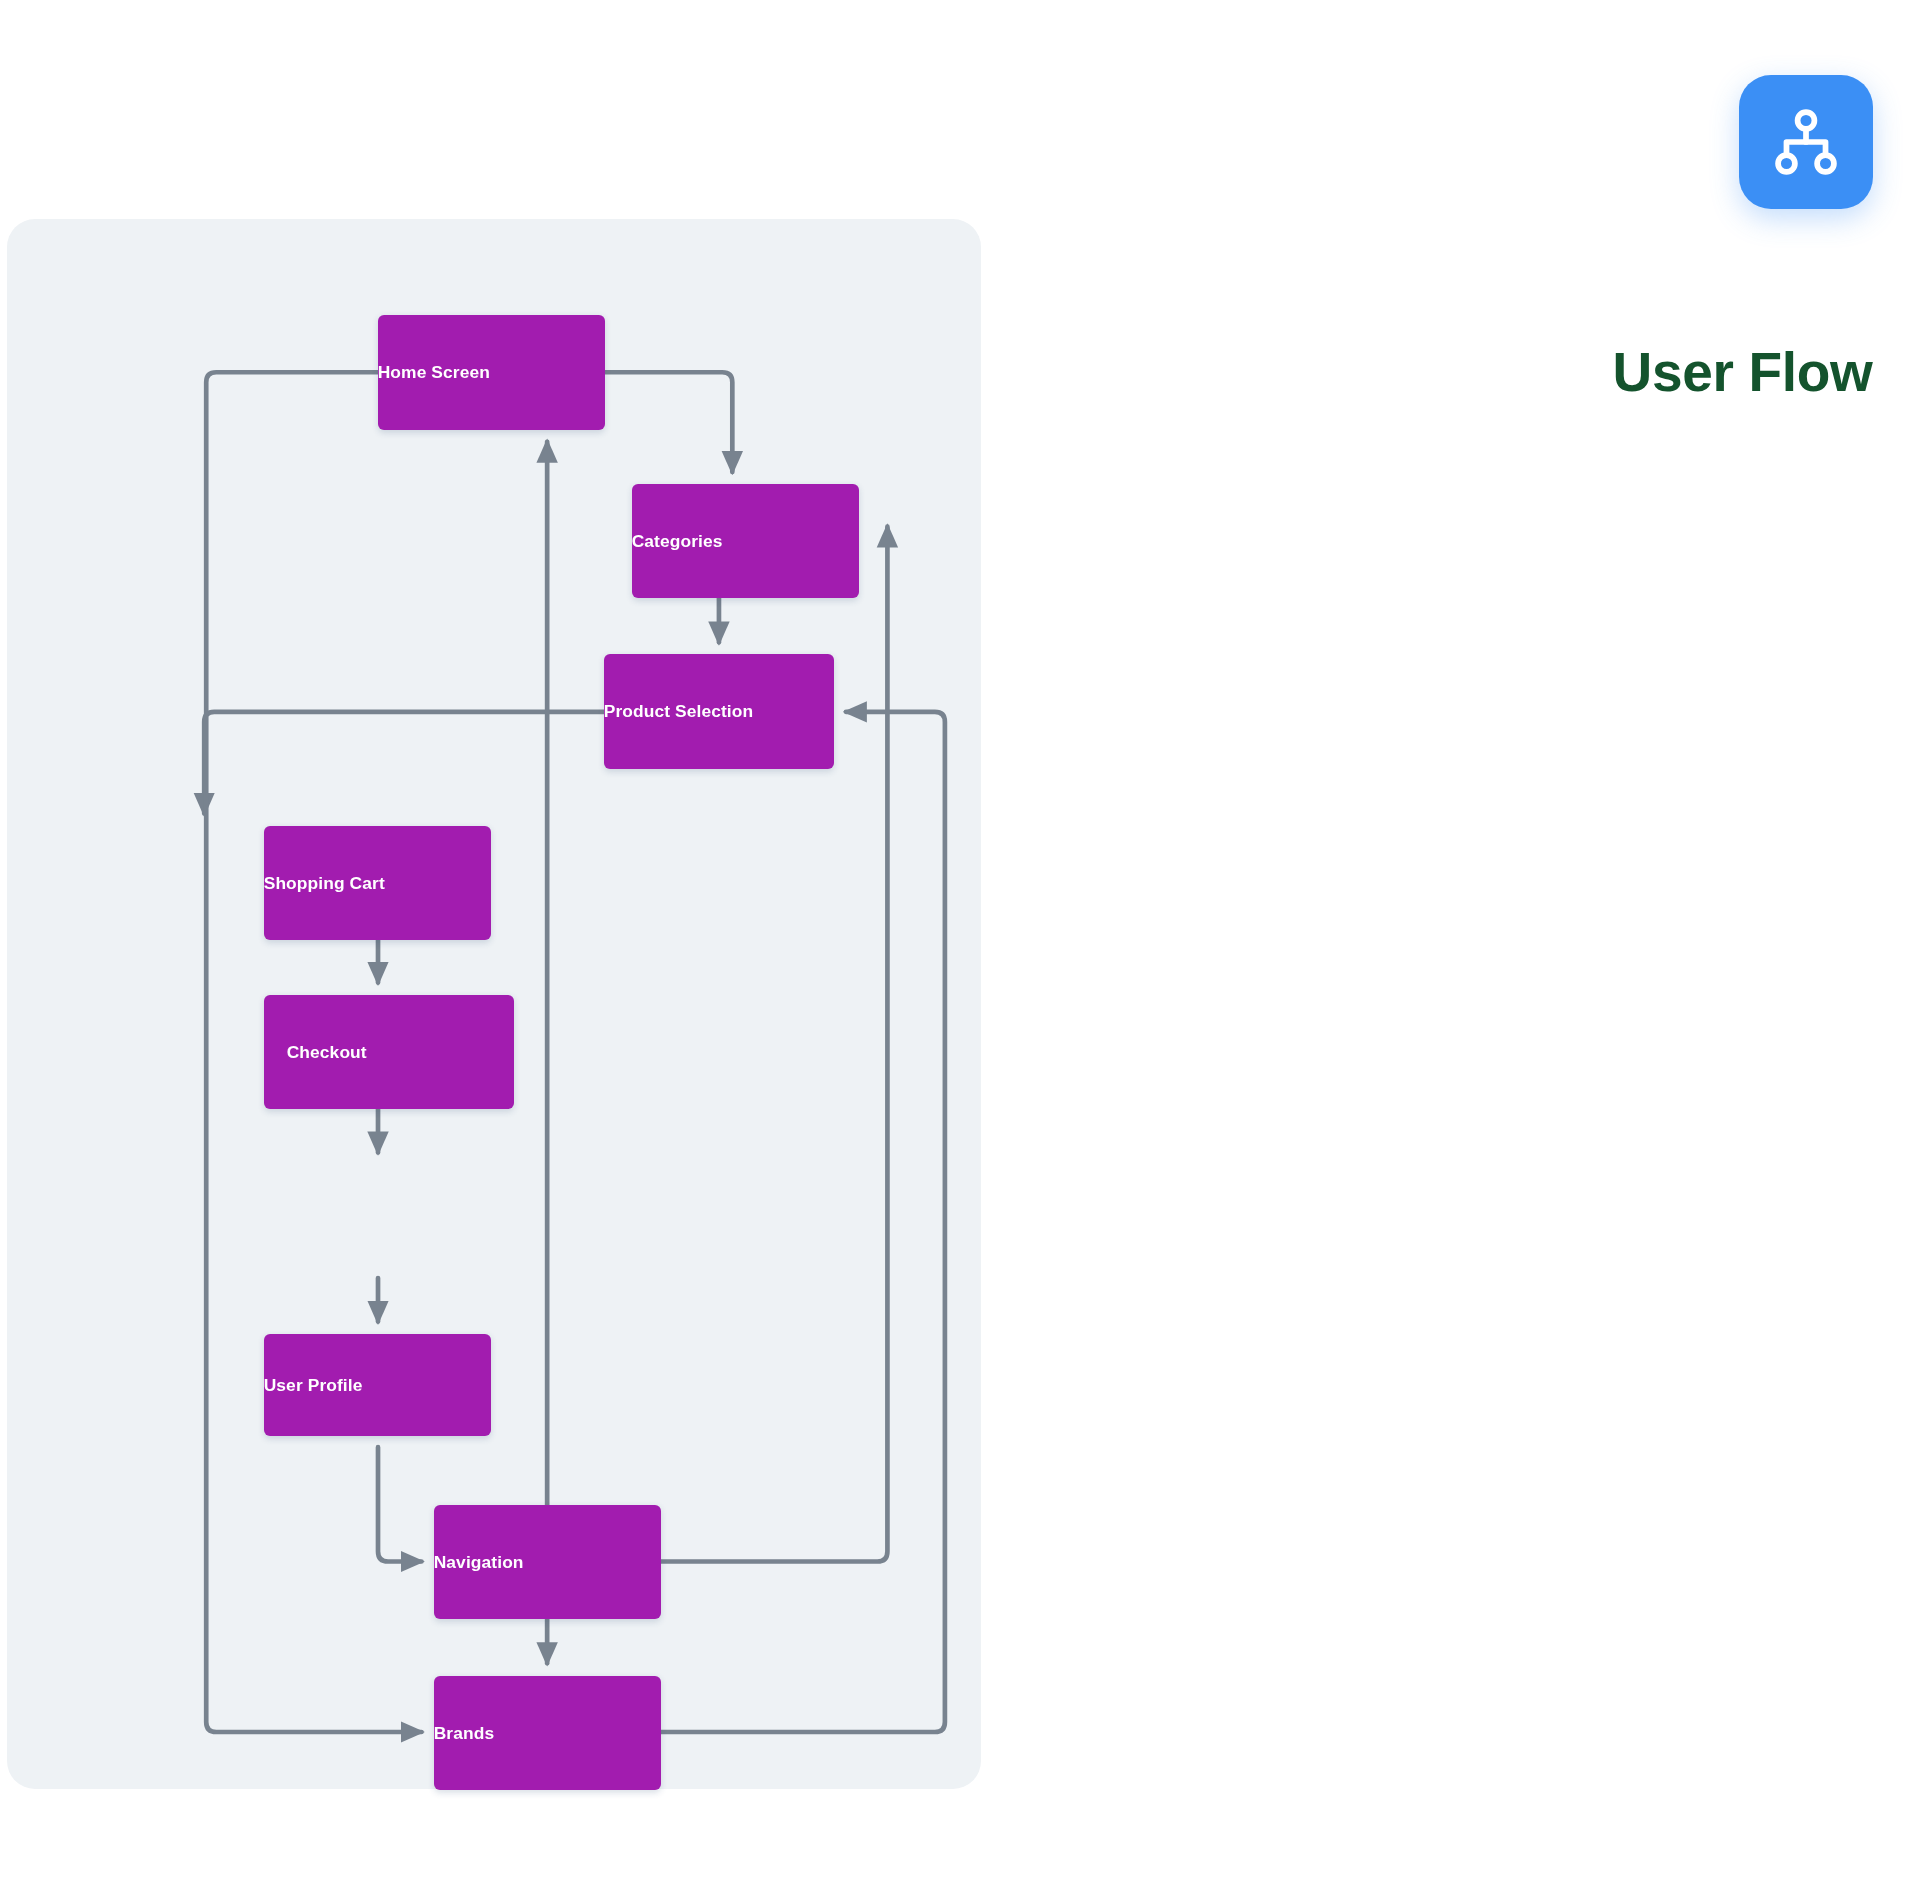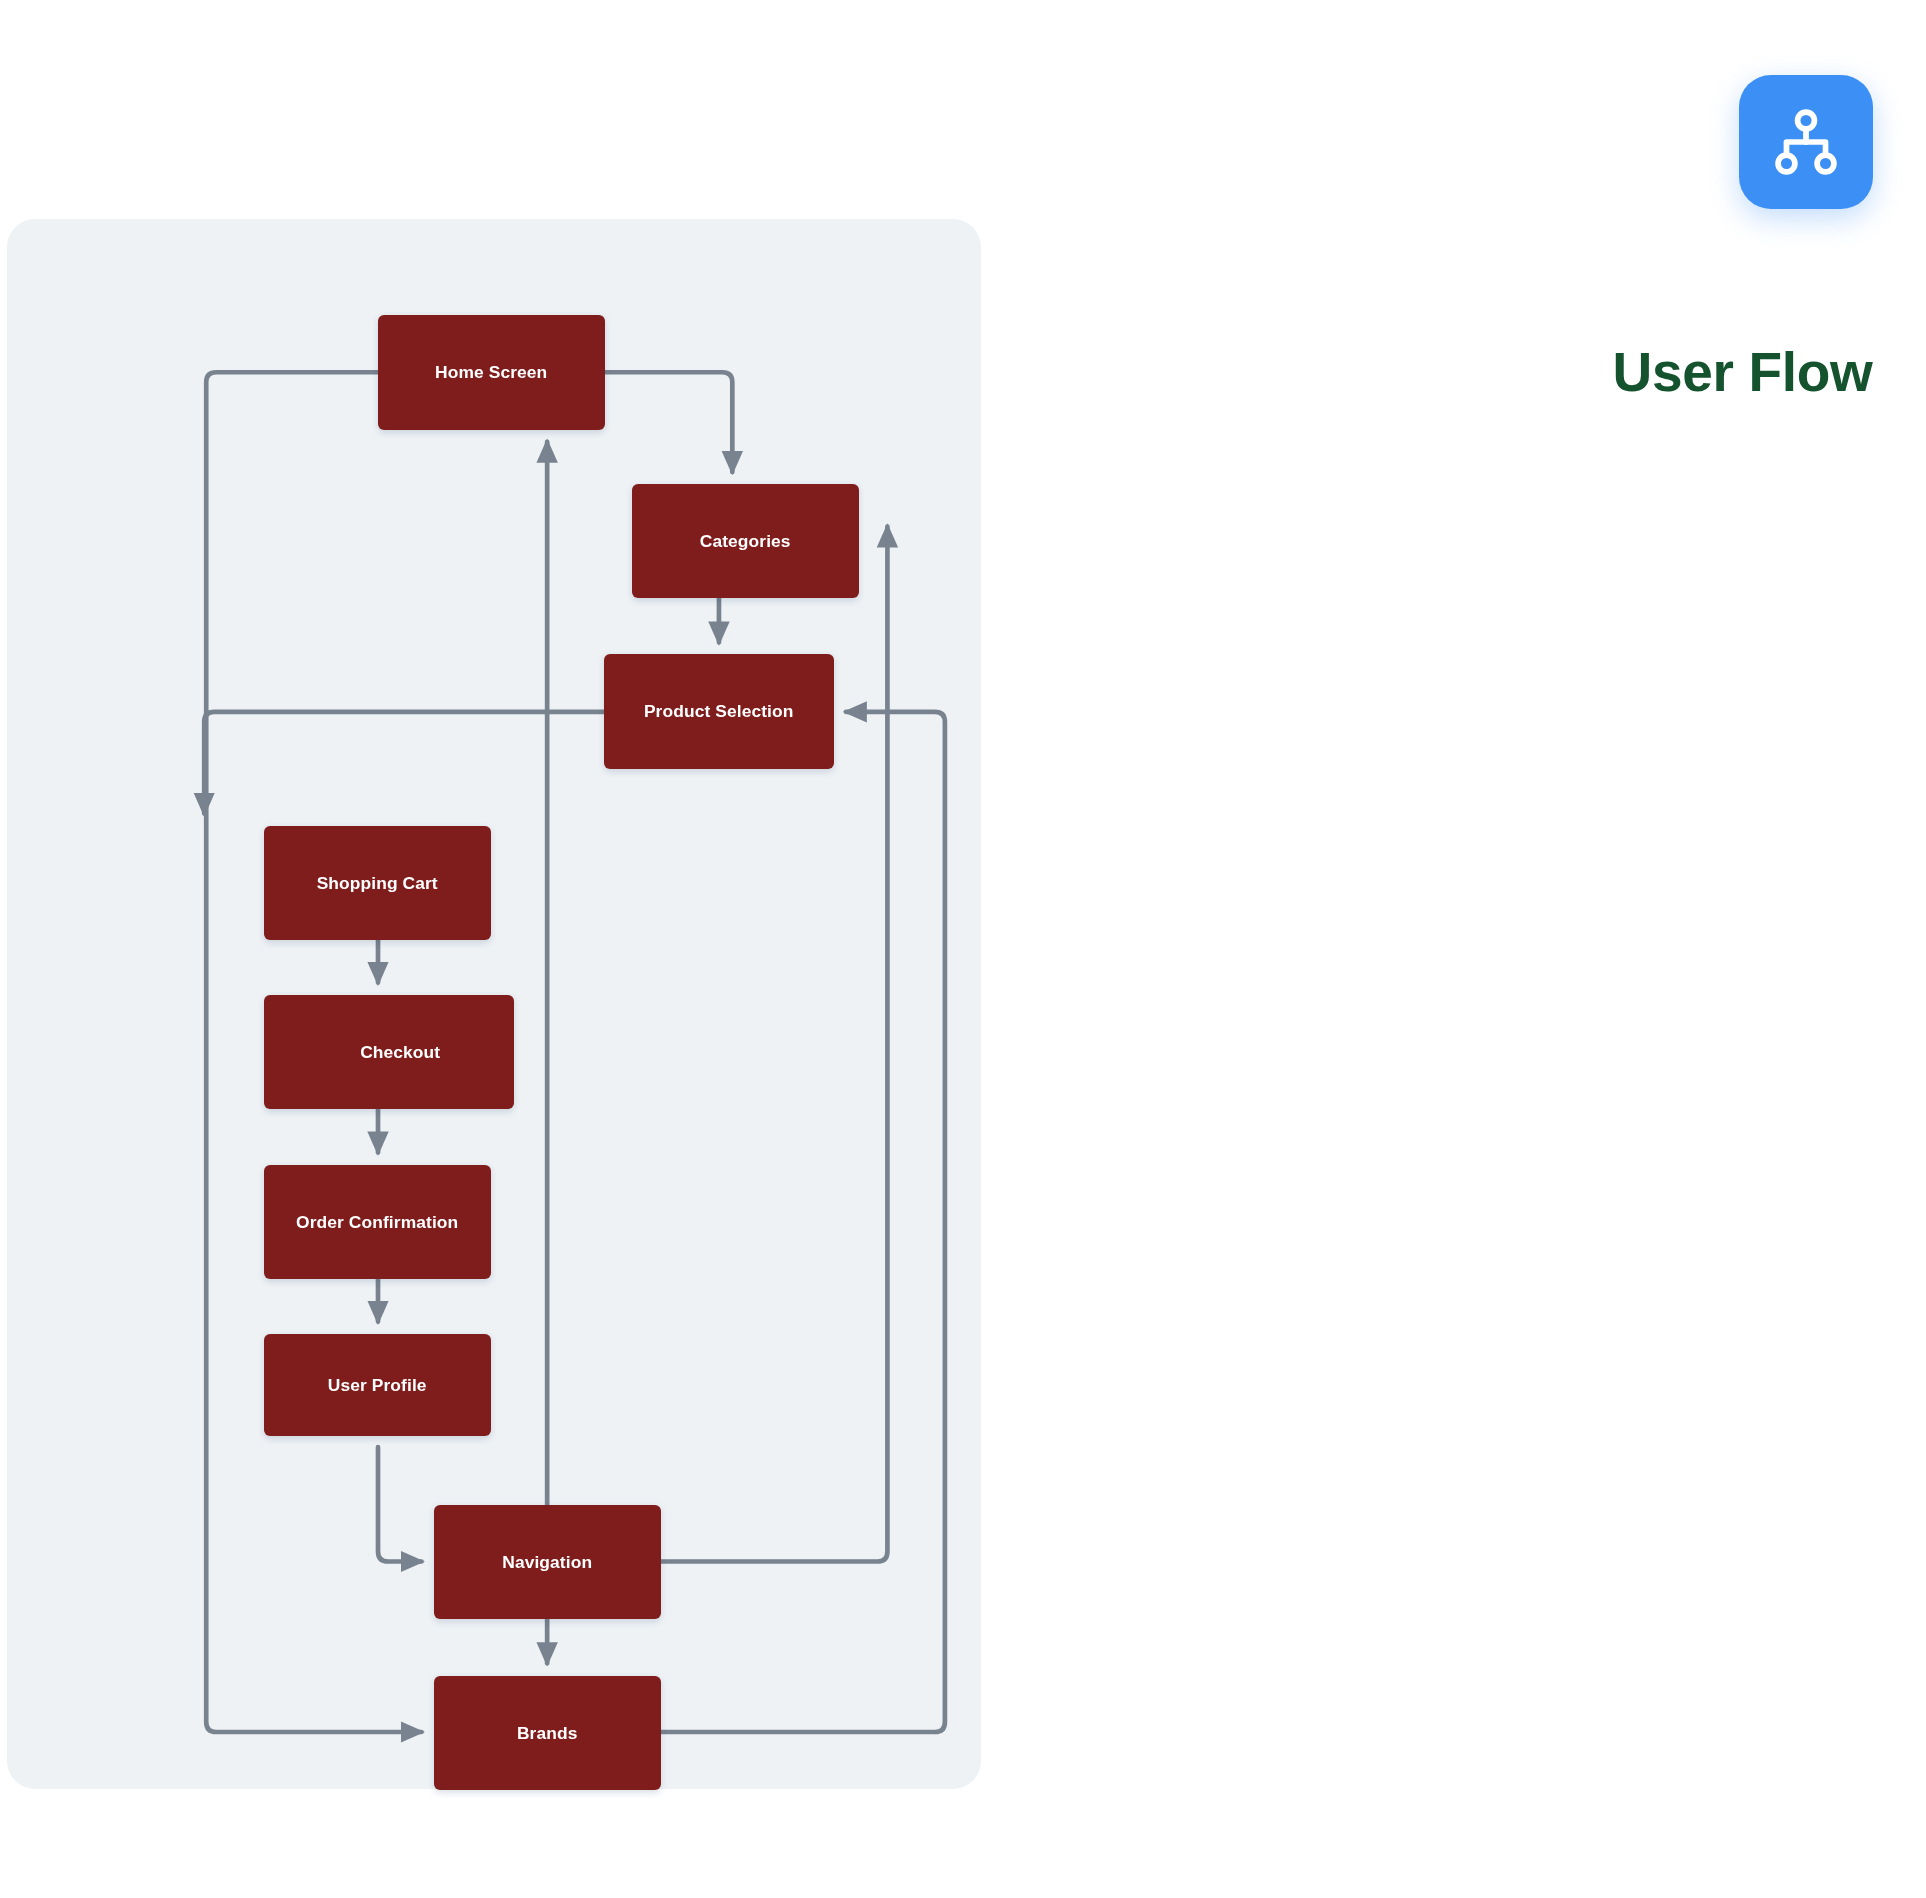--- a/index.html
+++ b/index.html
@@ -30,26 +30,26 @@
     position: absolute;
     left: 0;
     top: 0;
     width: 974px;
     height: 1570px;
     overflow: visible;
   }
 
   .node {
     position: absolute;
-    background: #7f1d1d;
+    background: #a21caf;
     border-radius: 6px;
     box-shadow: 0 2.7px 6px rgba(40, 70, 110, 0.17);
     display: flex;
     align-items: center;
-    justify-content: center;
+    justify-content: flex-start;
   }
   .node-label {
     color: #ffffff;
     font-size: 17.4px;
     font-weight: 700;
     letter-spacing: 0.1px;
     text-align: center;
     line-height: 1.2;
     white-space: nowrap;
   }
@@ -158,23 +158,20 @@
   </div>
 
   <div class="node" style="left:257px;  top:607px;  width:227px; height:114px;">
     <span class="node-label">Shopping Cart</span>
   </div>
 
   <div class="node" style="left:257px;  top:776px; width:227px; height:114px;padding-left:23px;">
     <span class="node-label">Checkout</span>
   </div>
 
-  <div class="node" style="left:257px;  top:946px; width:227px; height:114px;">
-    <span class="node-label">Order Confirmation</span>
-  </div>
 
   <div class="node" style="left:257px;  top:1115px; width:227px; height:102px;">
     <span class="node-label">User Profile</span>
   </div>
 
   <div class="node" style="left:427px;  top:1286px; width:227px; height:114px;">
     <span class="node-label">Navigation</span>
   </div>
 
   <div class="node" style="left:427px;  top:1457px; width:227px; height:114px;">

